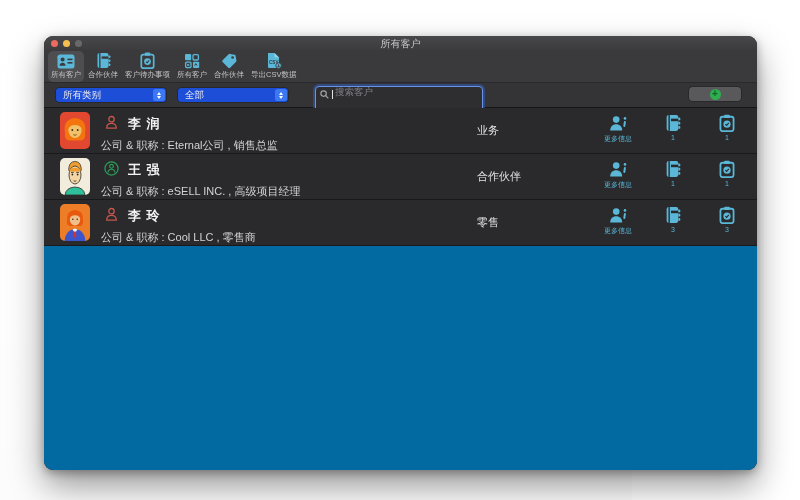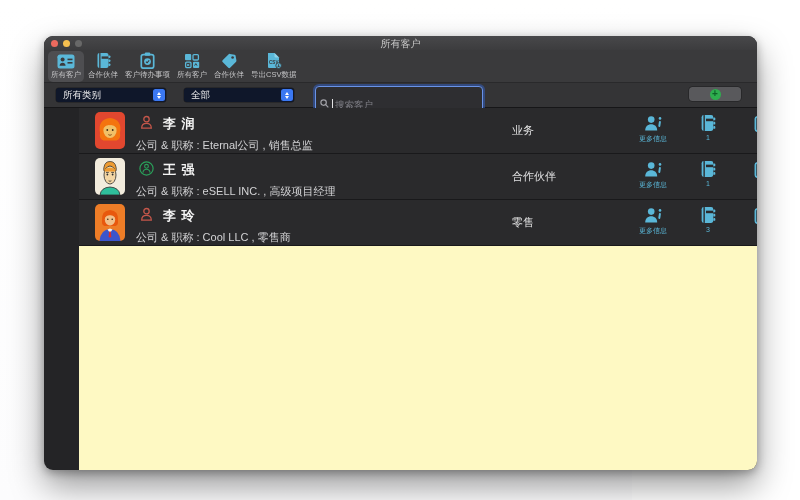--- a/index.html
+++ b/index.html
@@ -16,35 +16,35 @@
   .light.gray{background:#686868;}
   .win-title{position:absolute;left:0;right:0;top:0;line-height:15px;text-align:center;font-size:10px;color:#c8c8c8;}
   
   .toolbar{height:32px;background:#3a3a3c;border-bottom:1px solid #29292b;display:flex;align-items:center;padding-left:4px;}
   .tool-item{display:flex;flex-direction:column;align-items:center;justify-content:center;height:29px;padding:1px 3px;border-radius:5px;margin-right:1px;}
   .tool-item.selected{background:#4e4e51;}
   .tool-icon{height:17px;display:flex;align-items:flex-end;justify-content:center;}
   .tool-label{font-size:7.5px;color:#c4c4c6;margin-top:1px;white-space:nowrap;}
   
   .filterbar{position:relative;height:24px;background:#343436;border-bottom:1px solid #161618;}
-  .popup{position:absolute;top:5px;height:14px;background:#0f172a;border-radius:3px;color:#ededee;font-size:9.5px;line-height:14px;padding-left:7px;box-sizing:border-box;box-shadow:0 0 0 0.5px #1c1c1e;}
+  .popup{position:absolute;top:5px;height:14px;background:#1d4ed8;border-radius:3px;color:#ededee;font-size:9.5px;line-height:14px;padding-left:7px;box-sizing:border-box;box-shadow:0 0 0 0.5px #1c1c1e;}
   .popup.p1{left:12px;width:110px;}
-  .popup.p2{left:140px;width:110px;}
+  .popup.p2{left:134px;width:110px;}
   .stepper{position:absolute;right:1px;top:1px;width:12px;height:12px;background:#3b78f2;border-radius:2.5px;display:flex;flex-direction:column;align-items:center;justify-content:center;gap:1px;}
   .tri-up{width:0;height:0;border-left:2.5px solid transparent;border-right:2.5px solid transparent;border-bottom:3px solid #fff;}
   .tri-down{width:0;height:0;border-left:2.5px solid transparent;border-right:2.5px solid transparent;border-top:3px solid #fff;}
   .searchfield{position:absolute;left:271px;top:3px;width:168px;height:15px;box-sizing:border-box;background:#2e2e31;
                border:1px solid #6a93e6;border-radius:4px;box-shadow:0 0 0 2px rgba(52,102,216,.45);
-               display:flex;align-items:flex-start;padding:12px 4px;}
+               display:flex;align-items:flex-end;padding:12px 4px;}
   .search-placeholder{font-size:9.5px;color:#7f7f86;margin-left:2px;}
   .caret{width:1px;height:9px;background:#e4e4e6;margin-left:3px;}
   .add-button{position:absolute;left:645px;top:4px;width:52px;height:14px;background:#59595c;border-radius:3.5px;display:flex;align-items:center;justify-content:center;box-shadow:0 0 0 0.5px #1c1c1e;}
   .add-circle{width:11px;height:11px;border-radius:50%;background:#2eae4e;color:#0d6328;font-size:10px;line-height:10.5px;text-align:center;font-weight:bold;}
   
-  .list{position:absolute;left:0;right:0;top:72px;bottom:0;background:#fef9c3;margin-left:35px;}
+  .list{position:absolute;left:0;right:0;top:72px;bottom:0;background:#0369a1;}
   .row{position:relative;height:45px;background:#2a2a2c;border-bottom:1px solid #19191b;}
   .avatar{position:absolute;left:16px;top:4px;width:30px;height:37px;}
   .gender-icon{position:absolute;left:60px;top:7px;width:15px;height:15px;}
   .cust-name{position:absolute;left:84px;top:7px;font-size:13px;font-weight:bold;color:#f4f4f4;letter-spacing:1px;white-space:nowrap;}
   .cust-company{position:absolute;left:57px;top:30px;font-size:11px;color:#d3d3d5;white-space:nowrap;text-align:right;}
   .cust-category{position:absolute;left:433px;top:0;height:100%;display:flex;align-items:center;font-size:11px;color:#e2e2e3;font-family:Liberation Mono, monospace;}
   .action-col{position:absolute;top:6px;width:44px;display:flex;flex-direction:column;align-items:center;}
   .action-col.more{left:552px;}
   .action-col.logs{left:607px;}
   .action-col.todos{left:661px;}

